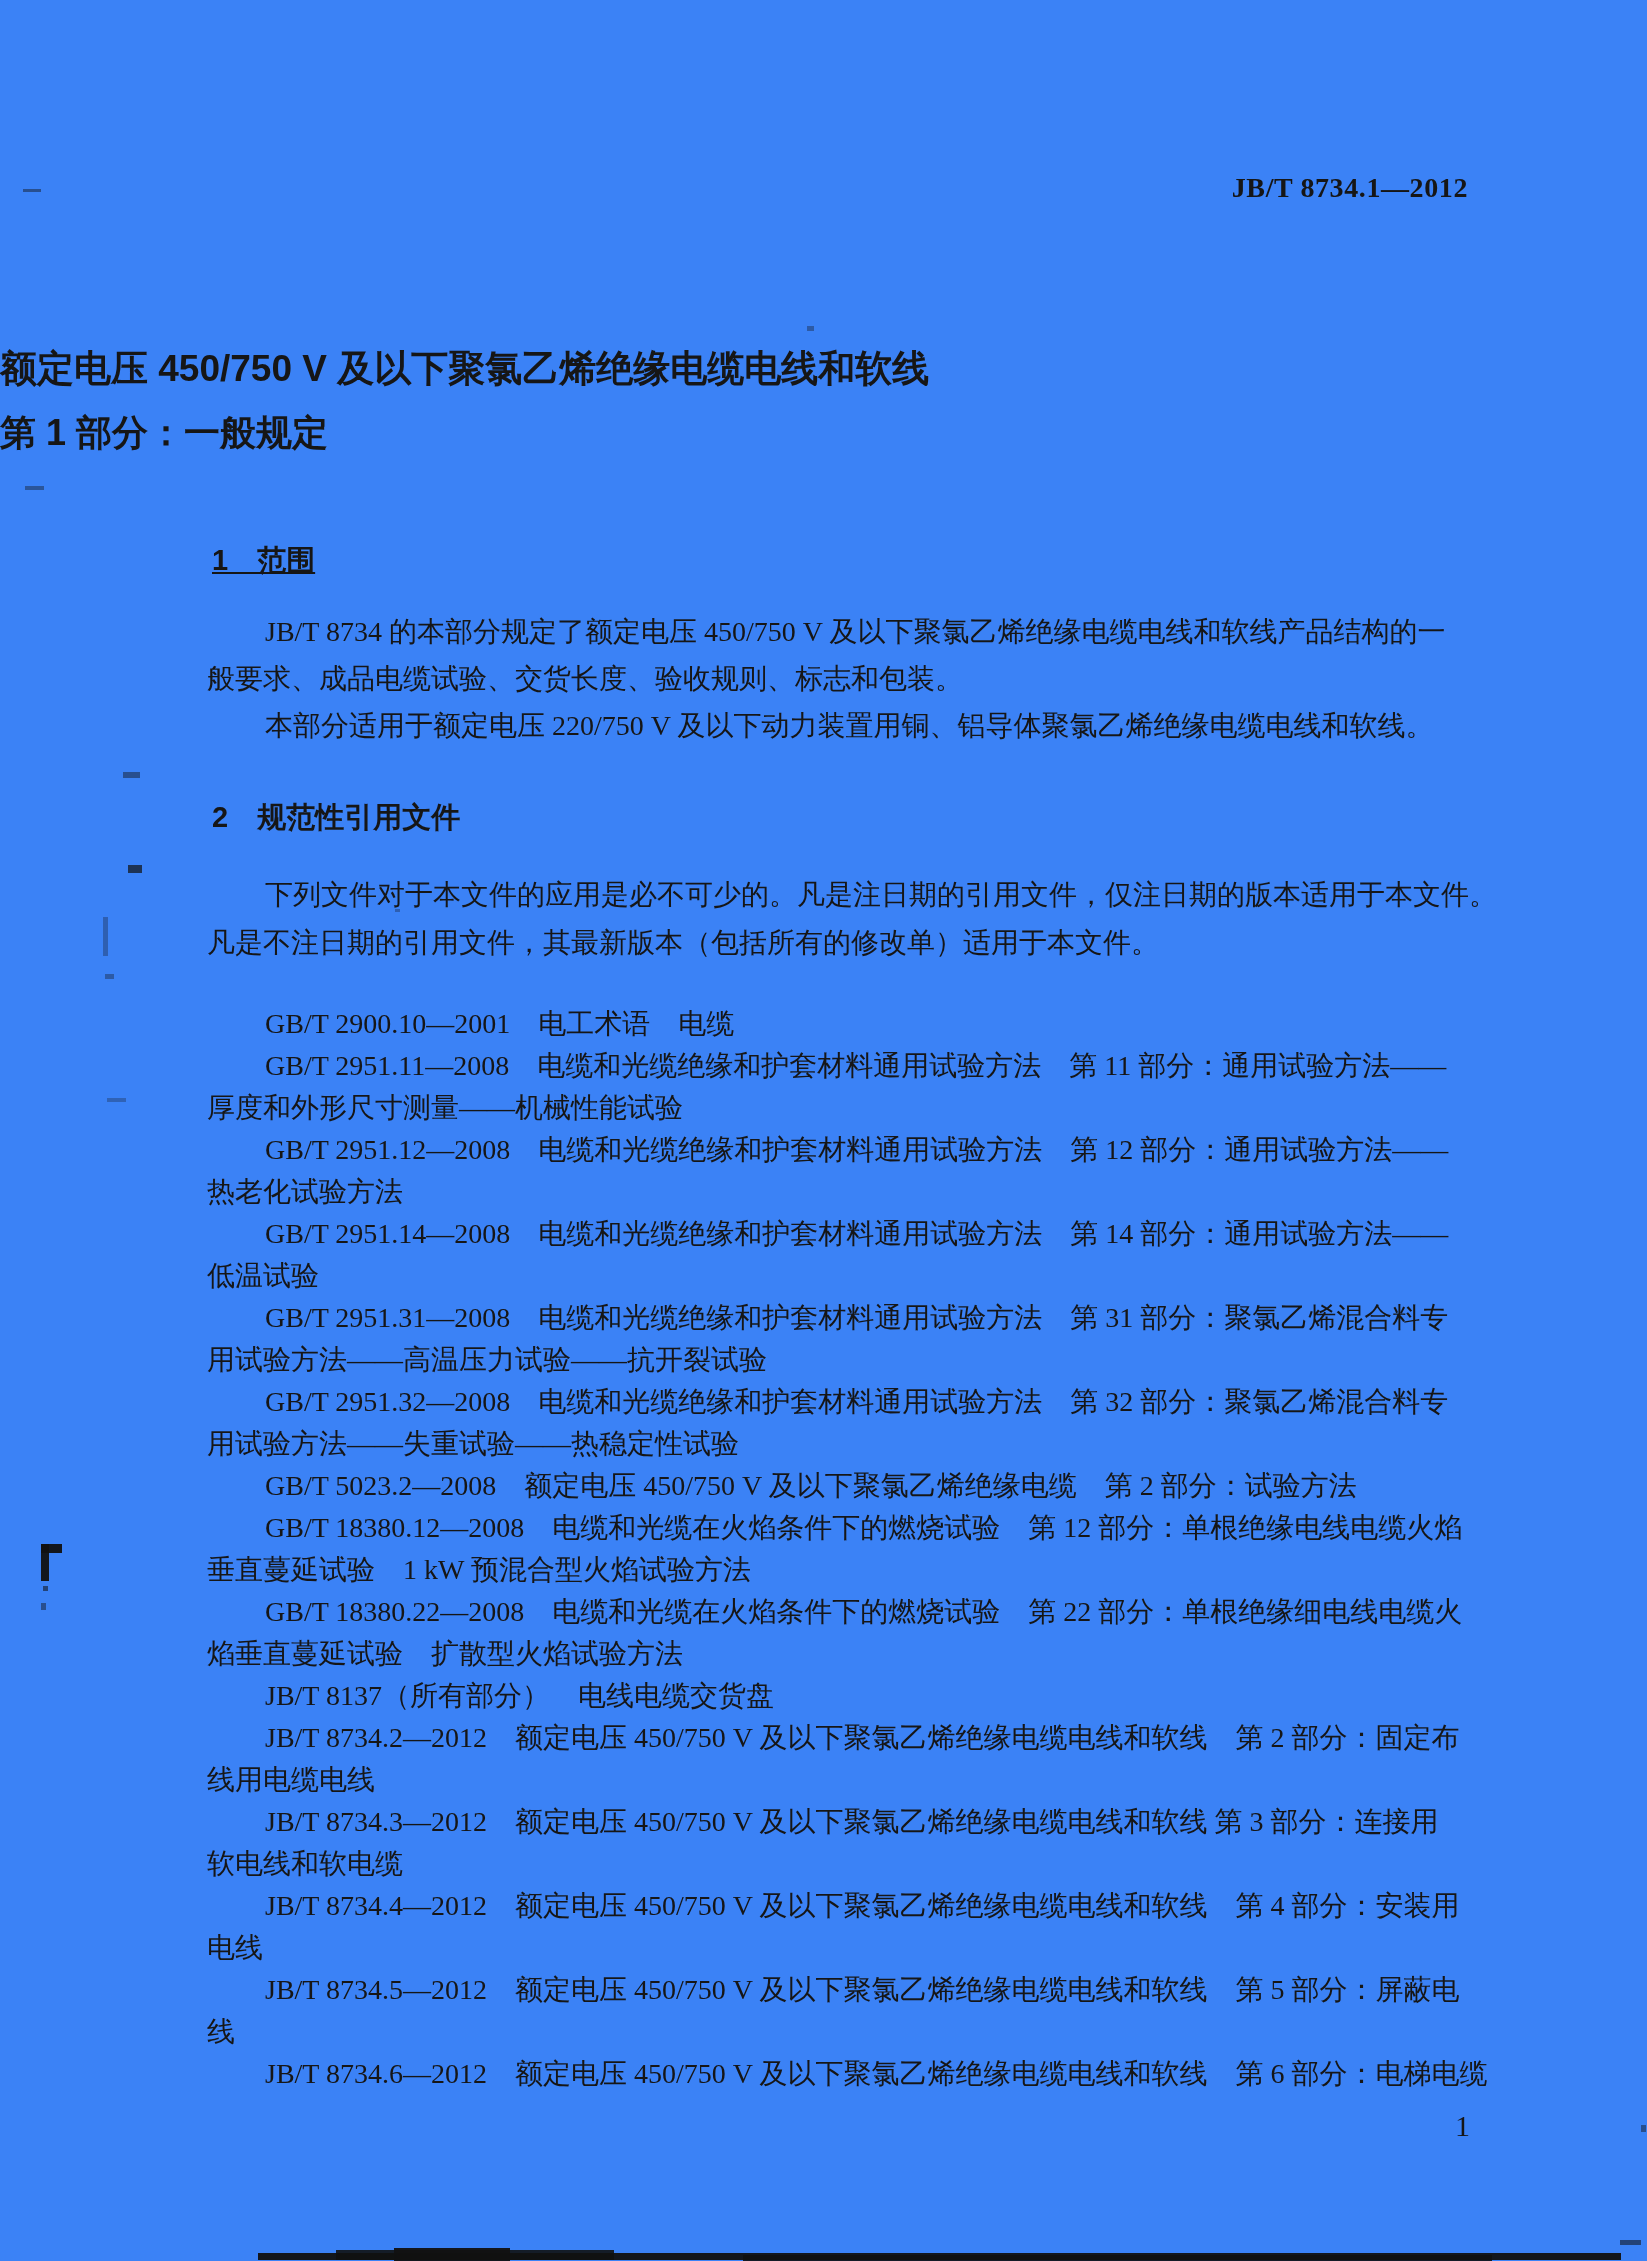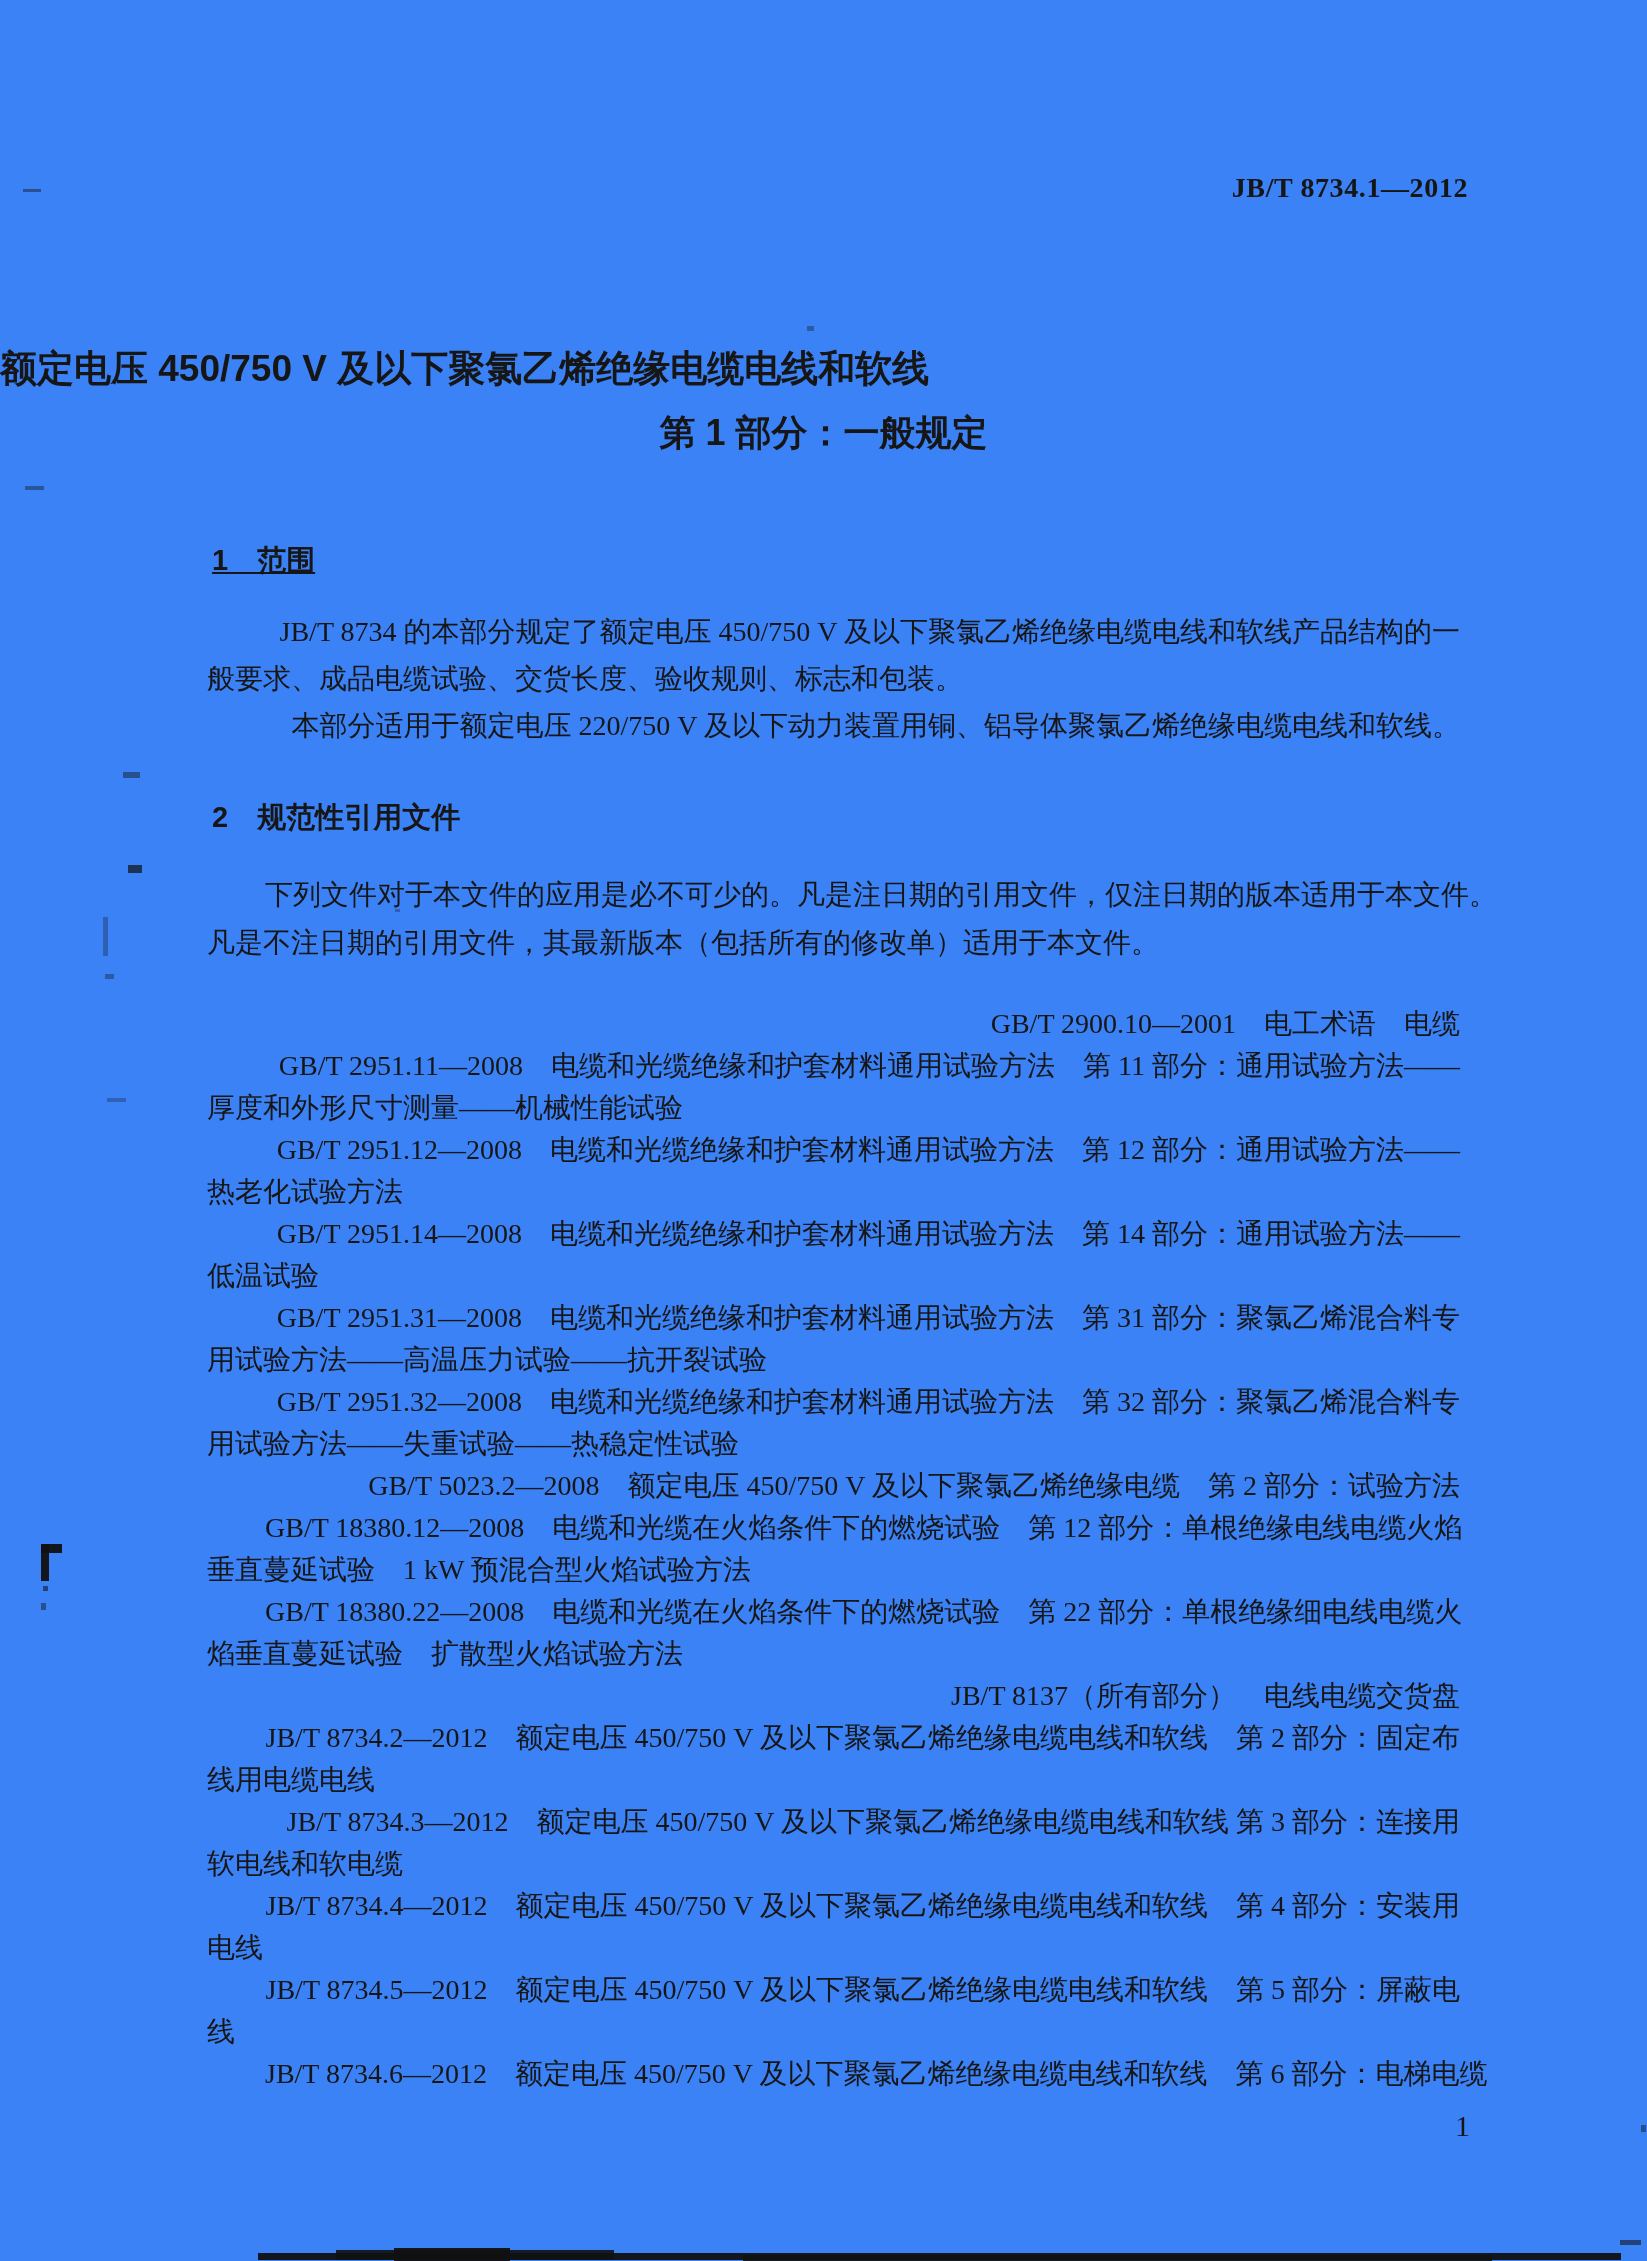--- a/index.html
+++ b/index.html
@@ -27,21 +27,20 @@
     left: 0; right: 0;
     font-size: 37px;
     font-weight: bold;
     font-family: "Liberation Sans", "DejaVu Sans", sans-serif;
     white-space: nowrap;
   }
   .doc-title-2 {
     position: absolute;
     top: 409px;
     left: 0; right: 0;
-    text-align: center;
     font-size: 36px;
     font-weight: bold;
     font-family: "Liberation Sans", "DejaVu Sans", sans-serif;
     white-space: nowrap;
   }
   .sec-heading {
     position: absolute;
     left: 212px;
     font-size: 29px;
     font-weight: bold;
@@ -56,21 +55,21 @@
     width: 1253px;
     font-size: 28px;
   }
   #sec1-para { top: 608px; }
   #sec1-para .line { height: 47px; line-height: 47px; }
   #sec2-para { top: 871px; }
   #sec2-para .line { height: 48px; line-height: 48px; }
   #references { top: 960px; margin-top: 43px; }
   #references .line { height: 42px; line-height: 42px; }
   .line { white-space: nowrap; overflow: visible; }
-  .line.indent { padding-left: 58px; text-align: right; }
+  .line.indent { padding-left: 58px; }
   .page-number {
     position: absolute;
     top: 2109px;
     left: 1455px;
     font-size: 30px;
   }
   .speck {
     position: absolute;
     background: #111;
     pointer-events: none;

